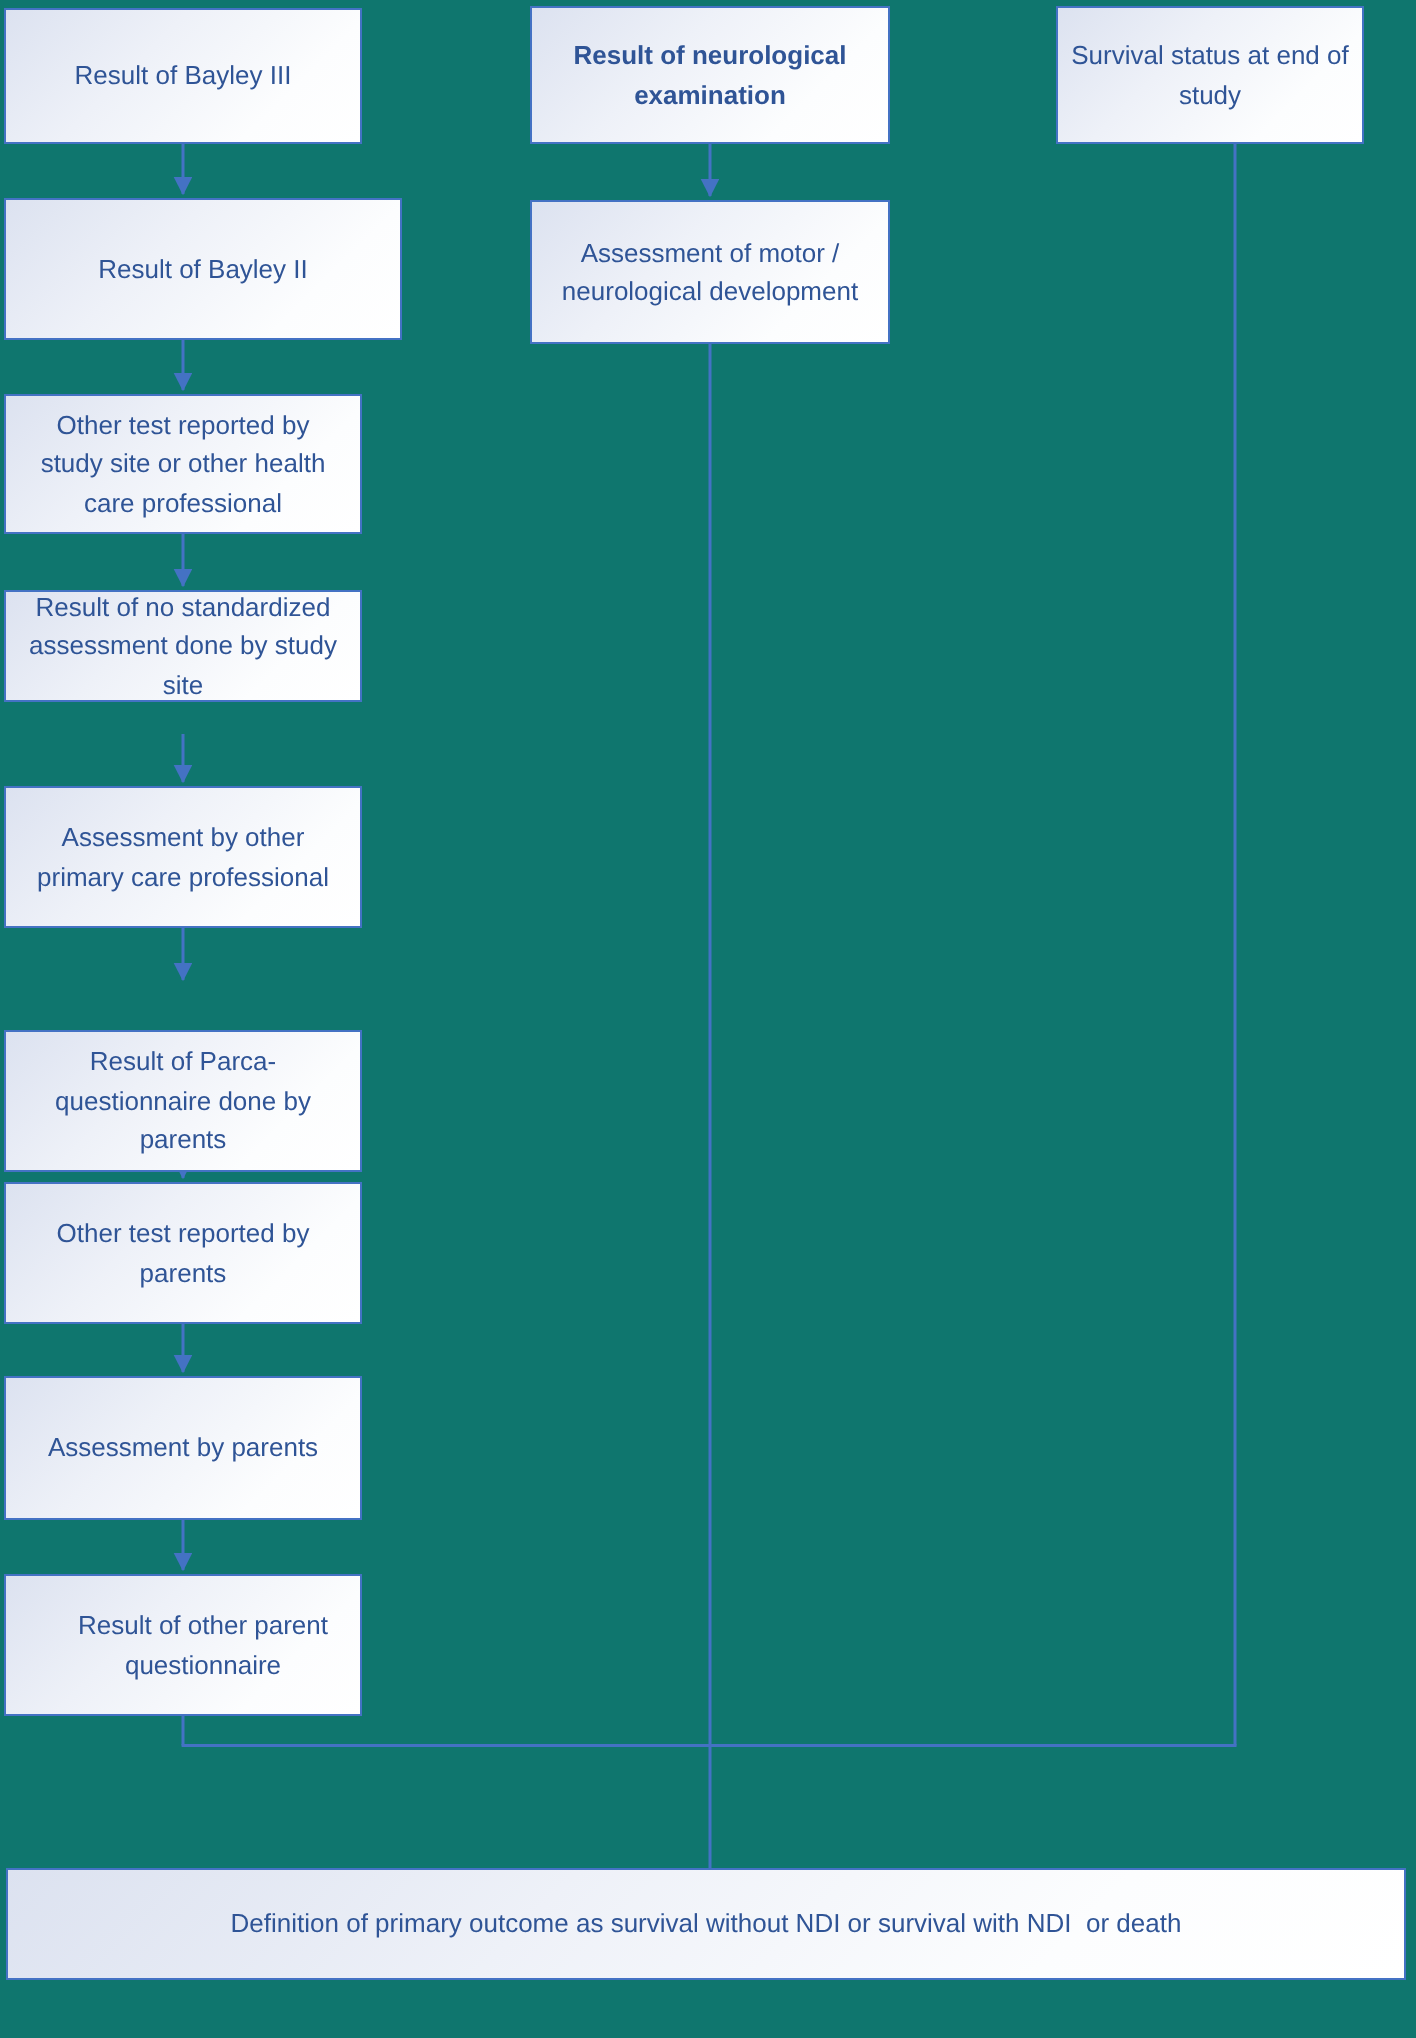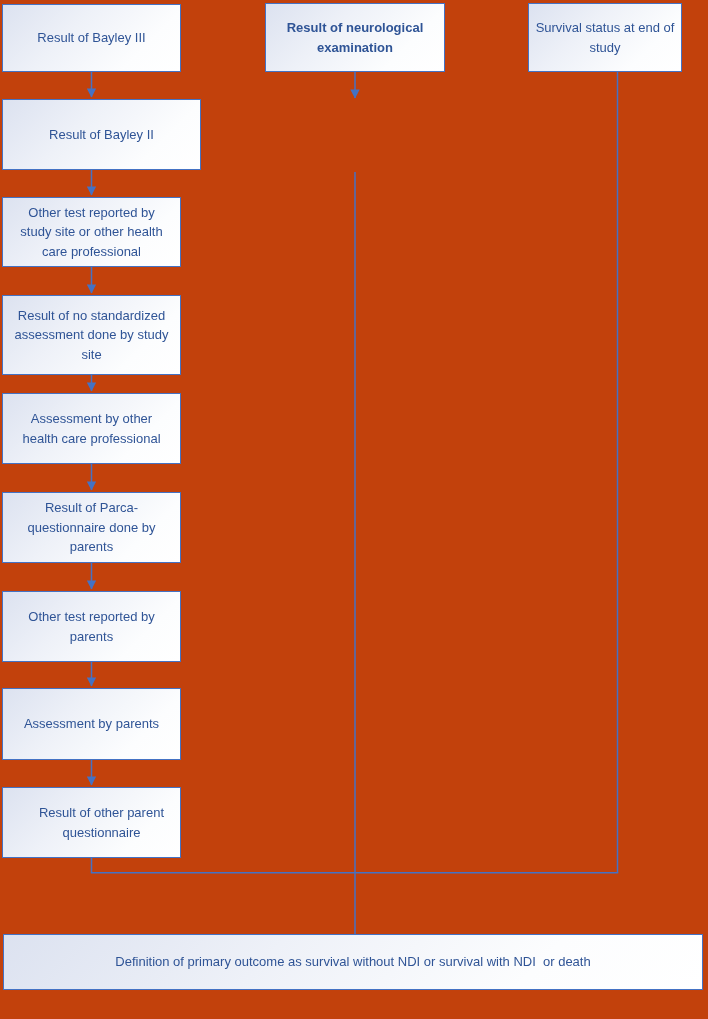--- a/index.html
+++ b/index.html
@@ -1,20 +1,20 @@
 <!DOCTYPE html>
 <html><head>
 <meta charset="utf-8">
 <style>
   html, body { margin: 0; padding: 0; background: #ffffff; }
   .canvas {
     position: relative;
     width: 708px;
     height: 1019px;
-    background: #c2410c;
+    background: #0f766e;
     font-family: "Liberation Sans", "DejaVu Sans", sans-serif;
     overflow: hidden;
   }
   .node {
     position: absolute;
     box-sizing: border-box;
     border: 1.4px solid #4472C4;
     background: linear-gradient(135deg, #dce2f0 0%, #eef1f8 38%, #fcfdfe 75%, #ffffff 100%);
     display: flex;
     align-items: center;
@@ -70,50 +70,54 @@
     <span class="node-label">Result of Bayley III</span>
   </div>
   <div class="node" style="left:2px;  top:99px;  width:199px; height:71px;">
     <span class="node-label">Result of Bayley II</span>
   </div>
   <div class="node" style="left:2px;  top:197px; width:179px; height:70px;">
     <span class="node-label">Other test reported by
 study site or other health
 care professional</span>
   </div>
-  <div class="node" style="left:2px;  top:295px; width:179px; height:80px;">
+  <div class="node" style="left:2px;  top:295px; width:179px; height:56px;">
     <span class="node-label">Result of no standardized
 assessment done by study
 site</span>
   </div>
   <div class="node" style="left:2px;  top:393px; width:179px; height:71px;">
     <span class="node-label">Assessment by other
-health care professional</span>
+primary care professional</span>
   </div>
-  <div class="node" style="left:2px;  top:492px; width:179px; height:71px;">
+  <div class="node" style="left:2px;  top:515px; width:179px; height:71px;">
     <span class="node-label">Result of Parca-
 questionnaire done by
 parents</span>
   </div>
   <div class="node" style="left:2px;  top:591px; width:179px; height:71px;">
     <span class="node-label">Other test reported by
 parents</span>
   </div>
   <div class="node" style="left:2px;  top:688px; width:179px; height:72px;">
     <span class="node-label">Assessment by parents</span>
   </div>
   <div class="node" style="left:2px;  top:787px; width:179px; height:71px;padding-left:20px;">
     <span class="node-label">Result of other parent
 questionnaire</span>
   </div>
 
   <div class="node" style="left:265px; top:3px;   width:180px; height:69px;font-weight:bold;">
     <span class="node-label">Result of neurological
 examination</span>
   </div>
+  <div class="node" style="left:265px; top:100px; width:180px; height:72px;">
+    <span class="node-label">Assessment of motor /
+neurological development</span>
+  </div>
 
   <div class="node" style="left:528px; top:3px;   width:154px; height:69px;">
     <span class="node-label">Survival status at end of
 study</span>
   </div>
 
   <div class="node" style="left:3px; top:914px; width:700px; height:56px;margin-top:20px;">
     <span class="node-label">Definition of primary outcome as survival without NDI or survival with NDI&nbsp; or death</span>
   </div>
 

